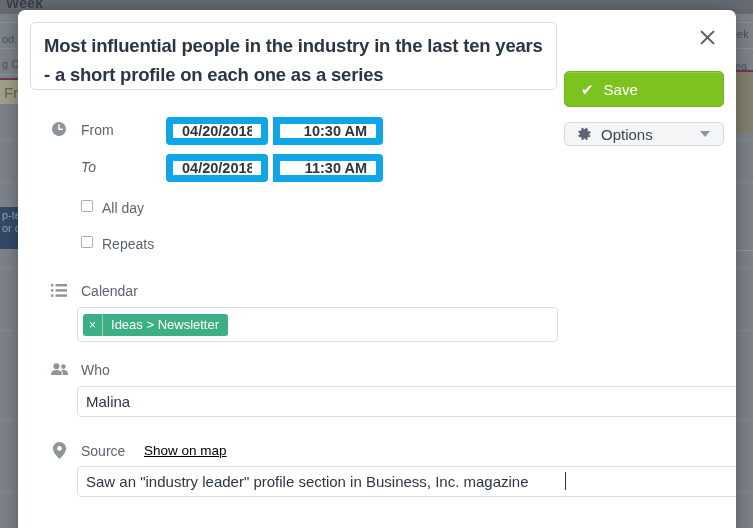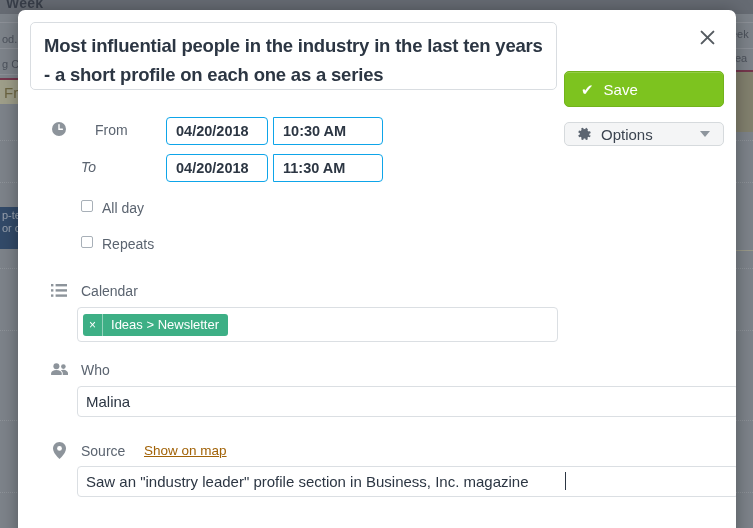--- a/index.html
+++ b/index.html
@@ -123,24 +123,25 @@
   }
   .field-label {
     position: absolute;
     font-size: 14px; color: #5b6470;
     white-space: nowrap;
   }
 
   
   .dt {
     position: absolute; height: 28px;
-    border: 1px solid #0ea5e9; border-radius: 4px;
+    border: 7px solid #0ea5e9; border-radius: 4px;
     font-size: 14.5px; font-weight: bold; color: #2c3643;
     padding: 0 9px; background: #fff; outline: none;
     font-family: "Liberation Sans", sans-serif;
+    text-align: right;
   }
   .dt.date { width: 102px; }
   .dt.time { width: 110px; border-radius: 0 4px 4px 0; margin-left: -1px; }
 
   
   .cb-row { position: absolute; display: flex; align-items: flex-start; }
   .cb {
     width: 12px; height: 12px;
     border: 1px solid #a8b0b8; border-radius: 2px; background: #fff;
     cursor: pointer; appearance: none; -webkit-appearance: none; margin: 0;
@@ -180,21 +181,21 @@
   #who-input    { top: 376px; }
   #source-input { top: 456px; }
 
   
   #source-caret {
     position: absolute; width: 1px; height: 18px; background: #2c3643;
   }
 
   #show-on-map {
     position: absolute;
-    font-size: 13.5px; color: #a16207;
+    font-size: 13.5px; color: #000000;
     text-decoration: underline; cursor: pointer; white-space: nowrap;
   }
 </style>
 </head>
 <body>
 
 <div id="root">
 
   <div id="backdrop">
     <div class="bg-topbar"></div>
@@ -206,21 +207,21 @@
     <div class="bg-grid-row dot" style="top:140px;"></div>
     <div class="bg-grid-row dot" style="top:182px;"></div>
     <div class="bg-grid-row dot" style="top:268px;"></div>
     <div class="bg-grid-row dot" style="top:330px;"></div>
     <div class="bg-grid-row dot" style="top:420px;"></div>
     <div class="bg-grid-row dot" style="top:492px;"></div>
 
     <div class="bg-label" style="left:2px;  top:33px;">od.</div>
     <div class="bg-label" style="left:2px;  top:58px;">g C</div>
     <div class="bg-label" style="left:731px;top:28px;">eek</div>
-    <div class="bg-label" style="left:735px;top:52px;">ea</div>
+    <div class="bg-label" style="left:735px;top:60px;">ea</div>
 
     <div class="bg-chip fr" style="left:0;top:78px;width:38px;height:26px;padding-left:4px;">Fr</div>
     <div class="bg-chip navy" style="left:0;top:207px;width:38px;height:42px;padding:2px 0 0 2px;">p-te<br>or o</div>
     <div class="bg-chip tan" style="left:725px;top:70px;width:28px;height:62px;"></div>
     <div class="bg-chip cream" style="left:725px;top:250px;width:28px;height:1px;"></div>
   </div>
 
   <div id="veil"></div>
 
   <div id="modal">
@@ -249,21 +250,21 @@
       <span class="caret"></span>
     </div>
 
     <div class="gutter-icon" style="top:109px;height:20px;">
       <svg width="16" height="16" viewBox="0 0 16 16" aria-hidden="true">
         <circle cx="8" cy="8" r="7" fill="#8d949b"></circle>
         <path d="M8 3.6v4.6h3.4" stroke="#fff" stroke-width="1.4" fill="none" stroke-linecap="round"></path>
       </svg>
     </div>
 
-    <div class="field-label" style="left:63px; top:112px;margin-left:14px;">From</div>
+    <div class="field-label" style="left:63px; top:112px;">From</div>
     <input class="dt date" style="left: 148px; top: 107px;" value="04/20/2018">
     <input class="dt time" style="left: 256px; top: 107px;" value="10:30 AM">
 
     <div class="field-label" style="left:63px; top:149px;font-style:italic;">To</div>
     <input class="dt date" style="left: 148px; top: 144px;" value="04/20/2018">
     <input class="dt time" style="left: 256px; top: 144px;" value="11:30 AM">
 
     <div class="cb-row" style="left:63px; top:190px;">
       <input type="checkbox" class="cb" id="cb-allday" style="">
       <label for="cb-allday">All day</label>

